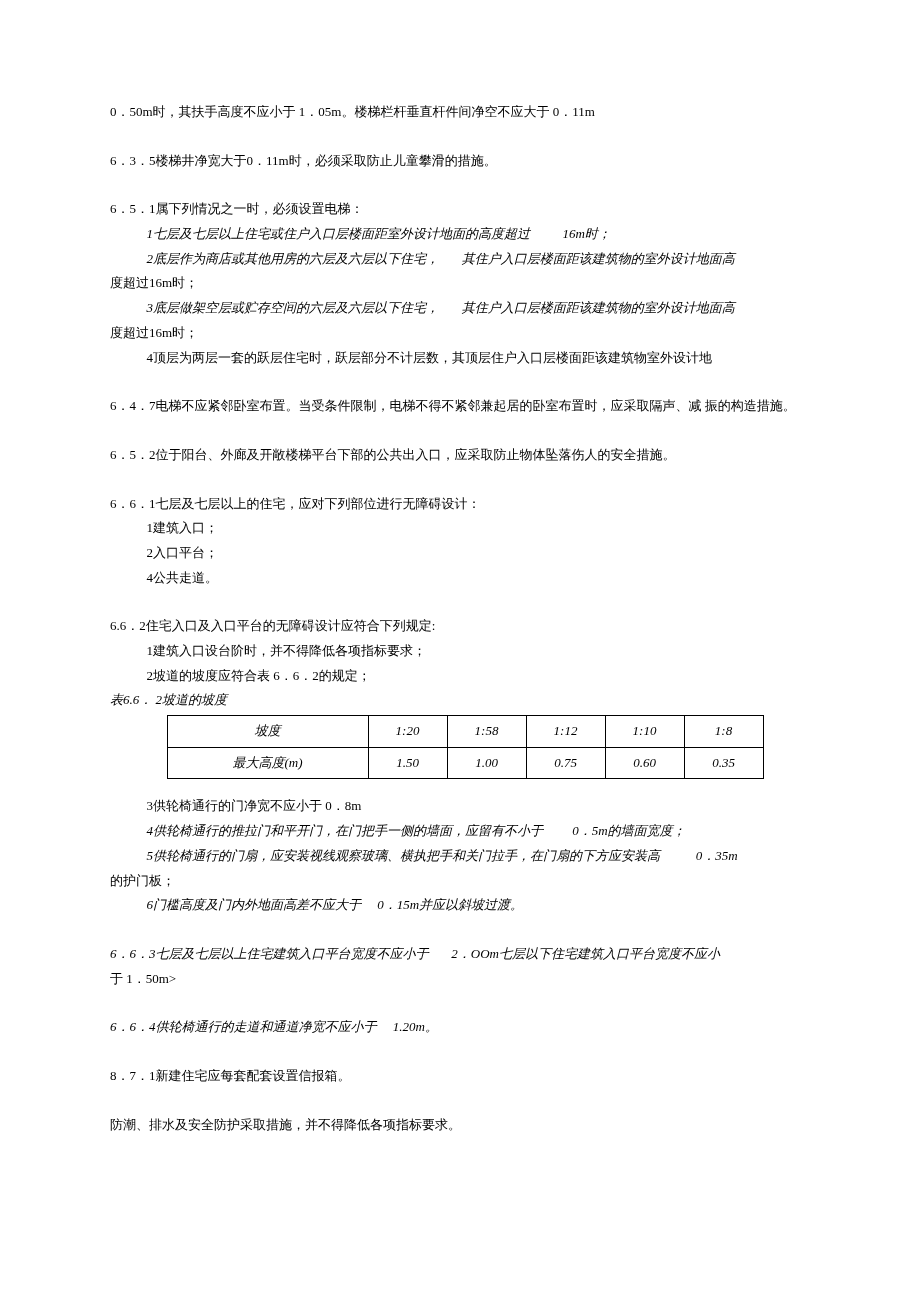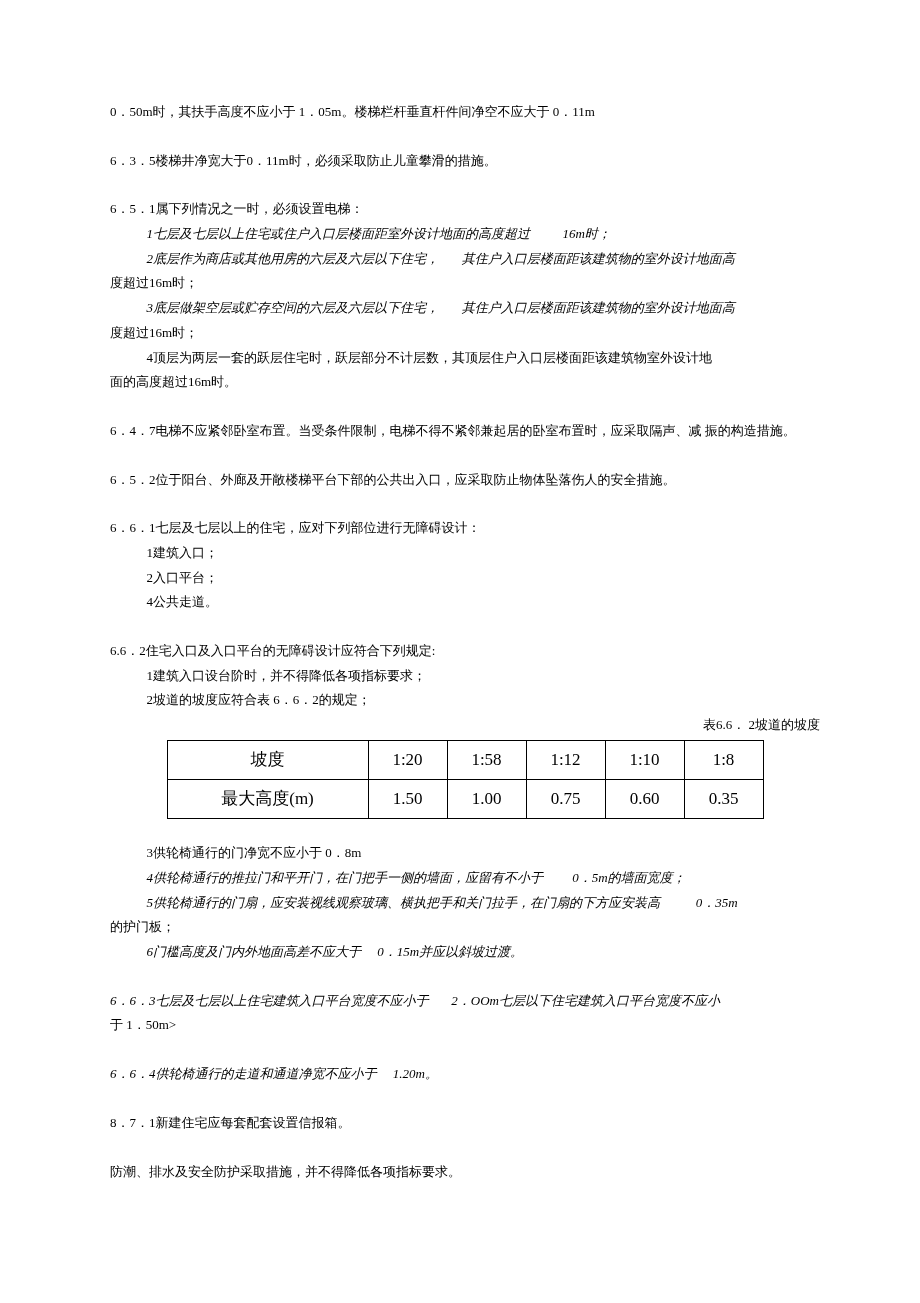--- a/index.html
+++ b/index.html
@@ -16,27 +16,29 @@
     .para {
       margin: 0 0 24px 0;
     }
     .indent {
       text-indent: 2.8em;
     }
     .no-margin {
       margin: 0;
     }
     .table-caption {
-      text-align: right;
+      text-align: left;
       margin: 0 0 2px 0;
+      font-style: italic;
     }
     table {
       border-collapse: collapse;
-      margin: 0 auto 22px auto;
-      font-size: 17px;
+      margin: 0 auto 15px auto;
+      font-size: 13px;
+      font-style: italic;
     }
     th, td {
       border: 1px solid #000;
       padding: 3px 0;
       text-align: center;
       font-weight: normal;
     }
     .col-label { width: 200px; }
     .col-val { width: 78px; }
     .ws { white-space: pre; font-style: italic; }
@@ -49,21 +51,20 @@
 <p class="para">6．3．5楼梯井净宽大于0．11m时，必须采取防止儿童攀滑的措施。</p>
 
 <div class="para">
   <p class="no-margin">6．5．1属下列情况之一时，必须设置电梯：</p>
   <p class="no-margin indent ws">1七层及七层以上住宅或住户入口层楼面距室外设计地面的高度超过          16m时；</p>
   <p class="no-margin indent ws">2底层作为商店或其他用房的六层及六层以下住宅，       其住户入口层楼面距该建筑物的室外设计地面高</p>
   <p class="no-margin">度超过16m时；</p>
   <p class="no-margin indent ws">3底层做架空层或贮存空间的六层及六层以下住宅，       其住户入口层楼面距该建筑物的室外设计地面高</p>
   <p class="no-margin">度超过16m时；</p>
   <p class="no-margin indent">4顶层为两层一套的跃层住宅时，跃层部分不计层数，其顶层住户入口层楼面距该建筑物室外设计地</p>
-  <p class="no-margin">面的高度超过16m时。</p>
 </div>
 
 <p class="para">6．4．7电梯不应紧邻卧室布置。当受条件限制，电梯不得不紧邻兼起居的卧室布置时，应采取隔声、减 振的构造措施。</p>
 
 <p class="para">6．5．2位于阳台、外廊及开敞楼梯平台下部的公共出入口，应采取防止物体坠落伤人的安全措施。</p>
 
 <div class="para">
   <p class="no-margin">6．6．1七层及七层以上的住宅，应对下列部位进行无障碍设计：</p>
   <p class="no-margin indent">1建筑入口；</p>
   <p class="no-margin indent">2入口平台；</p>

